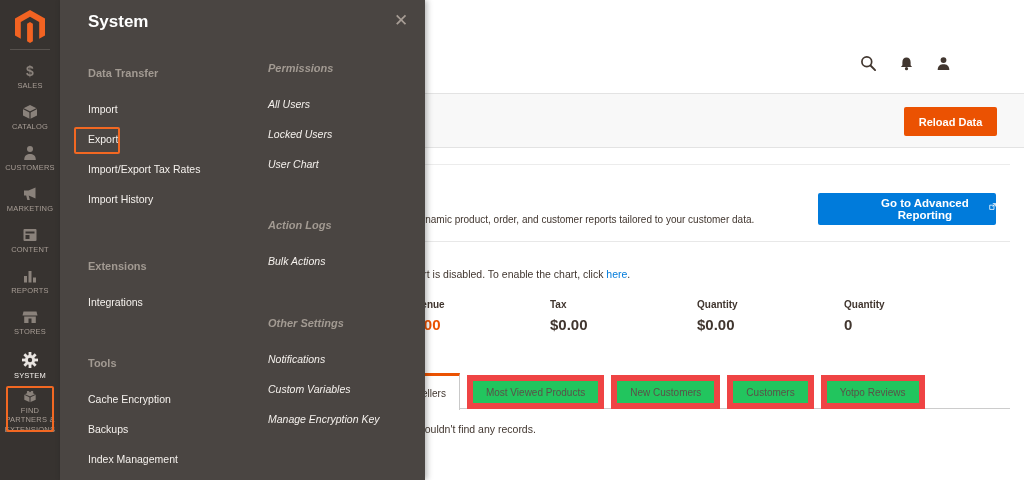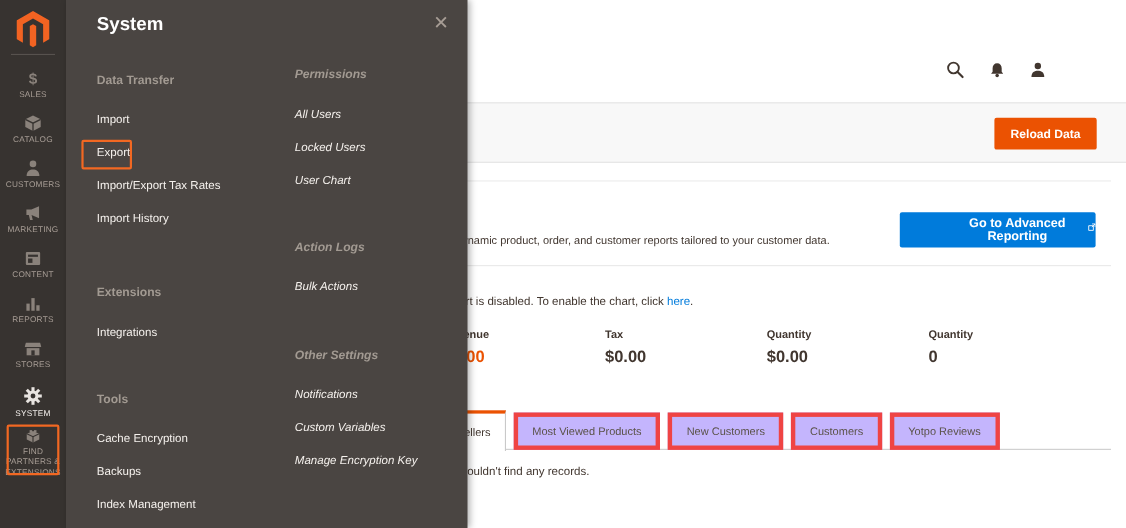--- a/index.html
+++ b/index.html
@@ -27,22 +27,22 @@
                   font-size:10.5px; color:#41362f; }
   .chart-notice a { color:#007bdb; text-decoration:none; cursor:pointer; }
   .stats { position:absolute; left:403px; top:299px; display:flex; }
   .stat { width:147px; }
   .stat .lbl { font-size:10px; font-weight:700; color:#41362f; }
   .stat .val { font-size:15px; font-weight:700; color:#41362f; margin-top:6px; }
   .stat.hl .val { color:#eb5202; }
   .tabs-line { position:absolute; left:383px; top:408px; width:627px; height:0; border-top:1px solid #ccc; }
   .tabs { position:absolute; left:383px; top:373px; display:flex; gap:7px; align-items:flex-start; }
   .tab { height:36px; padding:0 13px; display:flex; align-items:center;
-         font-size:10px; color:#5a5248; background:#c4b5fd;
-         border:4px solid #ef4444; margin-top:2px; height:34px; cursor:pointer; white-space:nowrap; }
+         font-size:10px; color:#5a5248; background:#22c55e;
+         border:6px solid #ef4444; margin-top:2px; height:34px; cursor:pointer; white-space:nowrap; }
   .tab.active { background:#fff; border:1px solid #c9c9c9; border-top:3px solid #eb5202;
                 border-bottom:none; margin-top:0; height:37px; color:#41362f; font-weight:400; z-index:2; }
   .empty-msg { position:absolute; left:401px; top:423px; white-space:nowrap;
                font-size:10.5px; color:#41362f; }
 
   
   #sidebar { position:absolute; left:0; top:0; width:60px; height:480px; background:#373330; z-index:40; }
   .logo-wrap { height:50px; display:flex; align-items:center; justify-content:center;
                border-bottom:1px solid #57524e; margin:0 10px; padding-top:4px; }
   .nav { position:absolute; top:56px; left:0; width:60px; }

